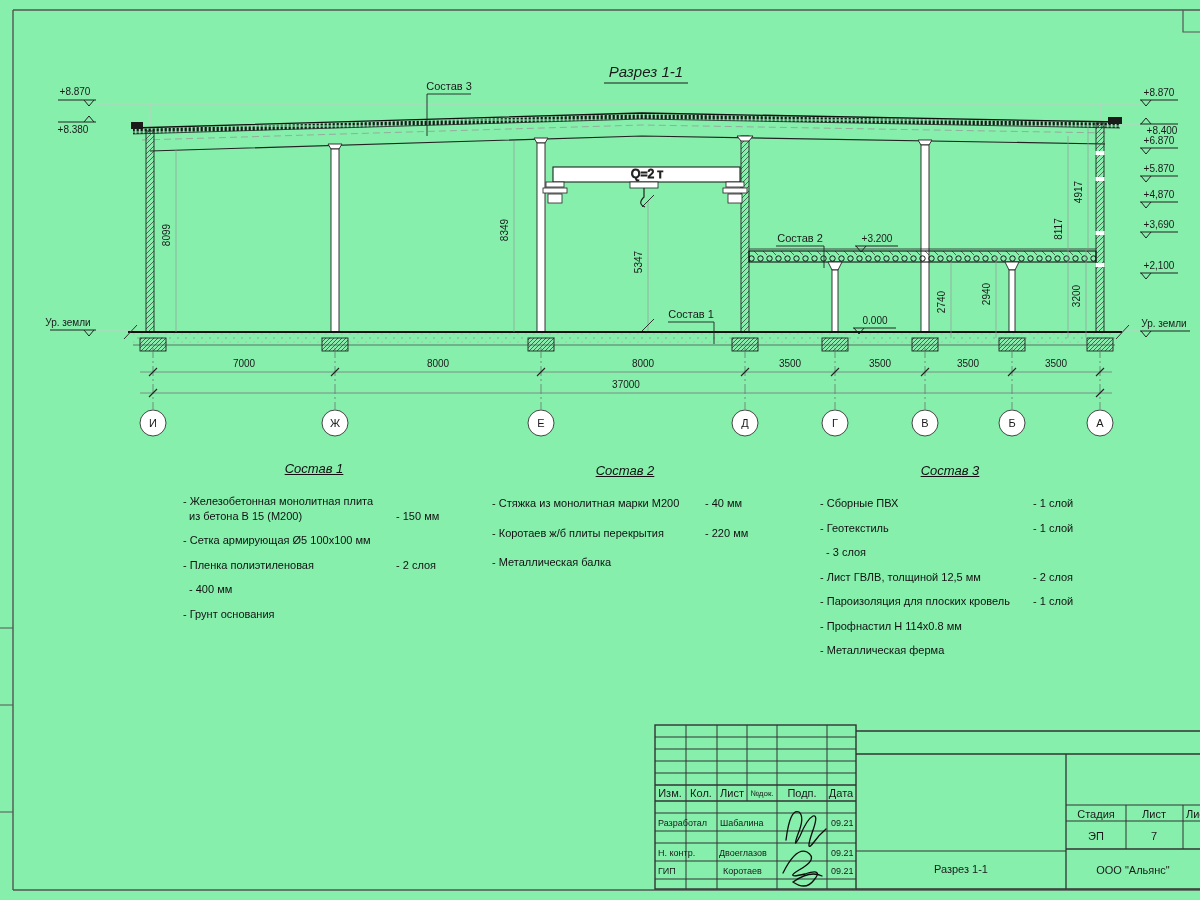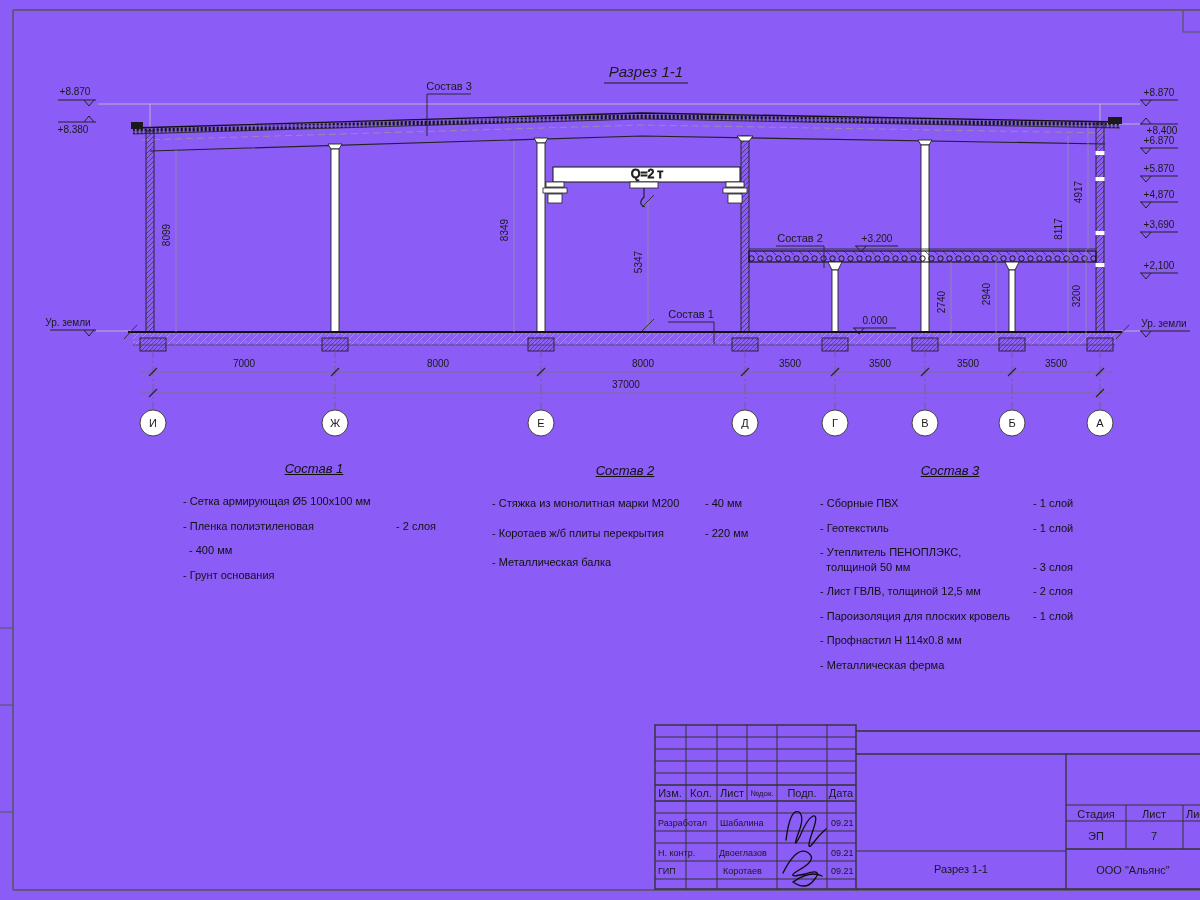--- a/index.html
+++ b/index.html
@@ -1,16 +1,16 @@
 <!DOCTYPE html>
 <html><head>
 <meta charset="utf-8">
 <style>
   html,body{margin:0;padding:0;background:#fbfbfb;}
-  #page{position:relative;width:1200px;height:900px;background:#8b5cf6;overflow:hidden;
+  #page{position:relative;width:1200px;height:900px;background:#86efac;overflow:hidden;
         font-family:"Liberation Sans", sans-serif;color:#1a1a1a;}
   svg text{fill:#1a1a1a;font-family:"Liberation Sans", sans-serif;}
   .notes{position:absolute;font-size:11px;line-height:1.32;color:#111;}
   .note-title{text-align:center;font-style:italic;font-size:13px;text-decoration:underline;margin-bottom:17px;}
   .note-item{display:flex;margin-bottom:10px;}
   .note-item.g15{margin-bottom:15px;}
   .note-text{width:207px;white-space:pre-line;}
   .note-val{padding-left:6px;align-self:flex-end;white-space:nowrap;text-align:center;}
 </style>
 </head>
@@ -335,20 +335,25 @@
     <text x="1096" y="840" font-size="11" text-anchor="middle">ЭП</text>
     <text x="1154" y="840" font-size="11" text-anchor="middle">7</text>
     <text x="961" y="873" font-size="11" text-anchor="middle">Разрез 1-1</text>
     <text x="1133" y="874" font-size="11" text-anchor="middle">ООО "Альянс"</text>
   </g>
 </svg>
 
 <div class="notes" style="left:183px;top:460px;width:262px;">
   <div class="note-title">Состав 1</div>
   <div class="note-item">
+    <span class="note-text">- Железобетонная  монолитная плита
+&nbsp;&nbsp;из бетона В 15 (М200)</span>
+    <span class="note-val">- 150 мм</span>
+  </div>
+  <div class="note-item">
     <span class="note-text">- Сетка армирующая Ø5 100x100 мм</span>
     <span class="note-val"></span>
   </div>
   <div class="note-item">
     <span class="note-text">- Пленка полиэтиленовая</span>
     <span class="note-val">-  2 слоя</span>
   </div>
   <div class="note-item">
     <span class="note-val">- 400 мм</span>
   </div>
@@ -378,22 +383,20 @@
   <div class="note-title">Состав 3</div>
   <div class="note-item">
     <span class="note-text">- Сборные ПВХ</span>
     <span class="note-val">- 1 слой</span>
   </div>
   <div class="note-item">
     <span class="note-text">- Геотекстиль</span>
     <span class="note-val">- 1 слой</span>
   </div>
   <div class="note-item">
-    <span class="note-text">- Утеплитель ПЕНОПЛЭКС,
-&nbsp;&nbsp;толщиной 50 мм</span>
     <span class="note-val">- 3 слоя</span>
   </div>
   <div class="note-item">
     <span class="note-text">- Лист ГВЛВ, толщиной 12,5 мм</span>
     <span class="note-val">- 2 слоя</span>
   </div>
   <div class="note-item">
     <span class="note-text">- Пароизоляция для плоских кровель</span>
     <span class="note-val">- 1 слой</span>
   </div>

